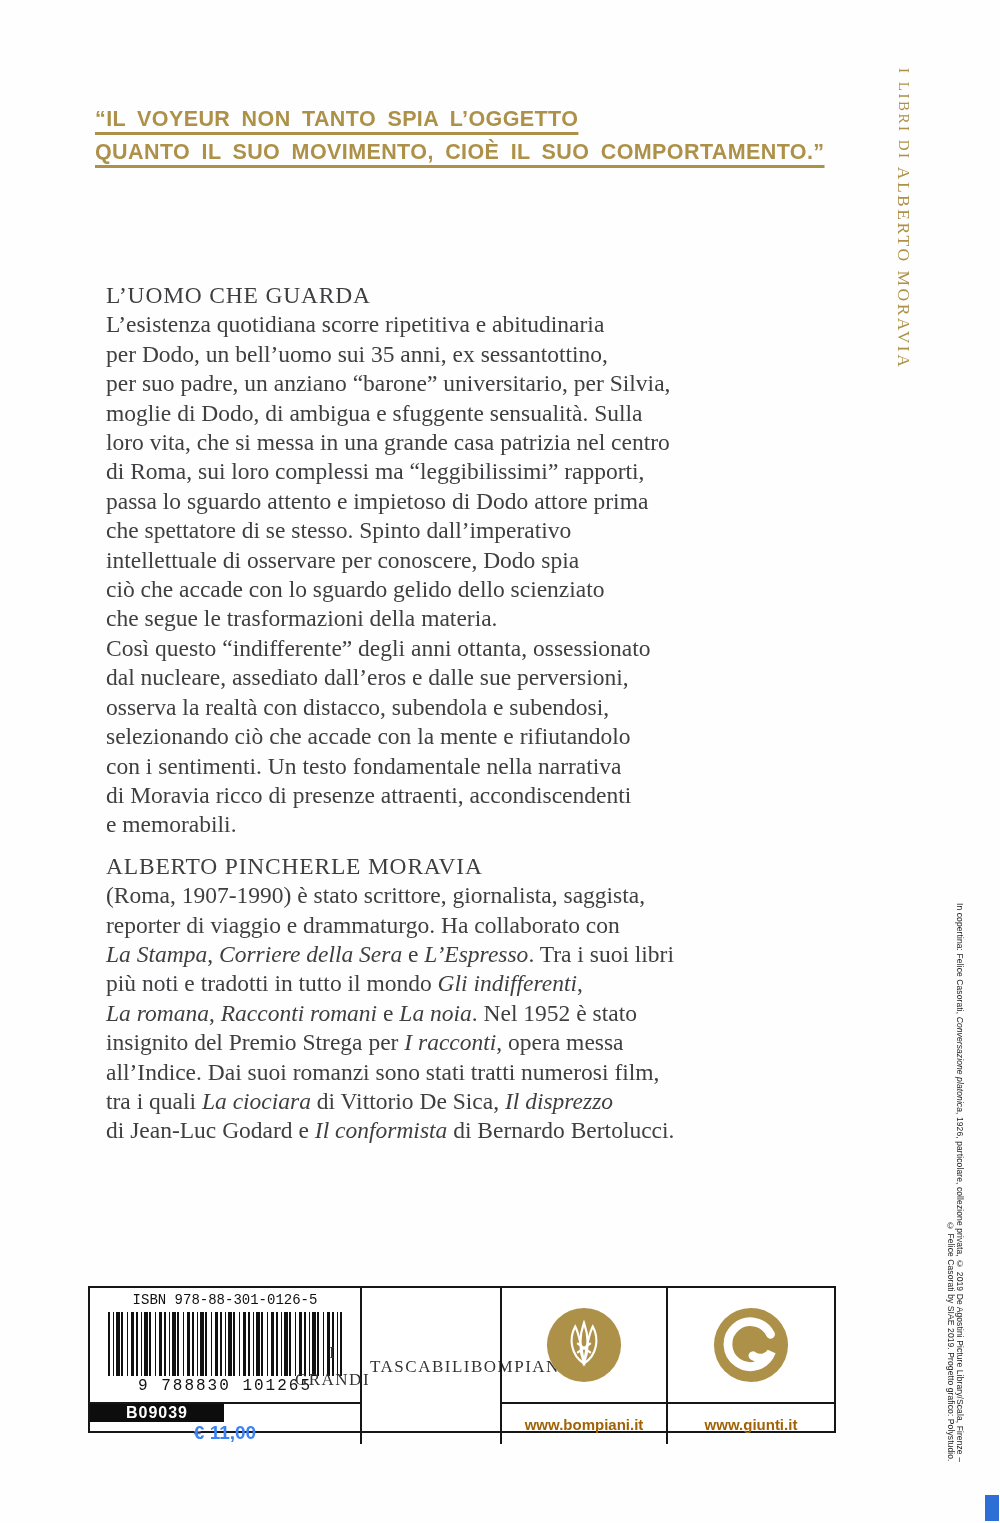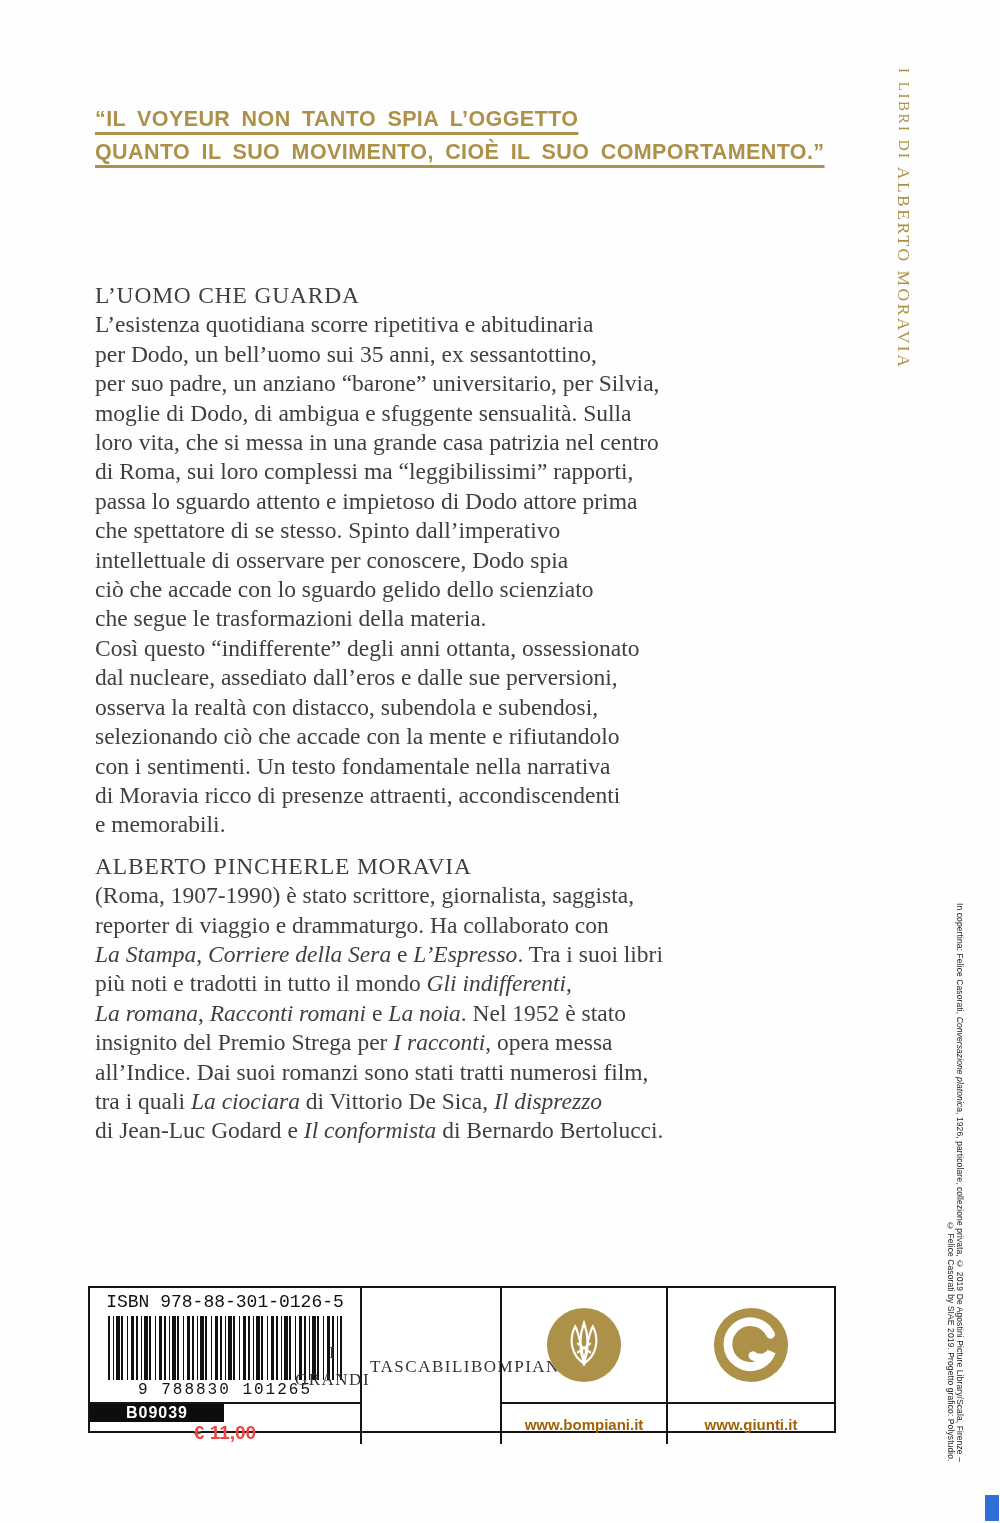--- a/index.html
+++ b/index.html
@@ -34,21 +34,21 @@
     position: absolute; top: 68px; right: 86px;
     writing-mode: vertical-rl;
     color: var(--gold);
     font-size: 17.5px; letter-spacing: 2.5px;
     white-space: nowrap;
   }
   .spine .spine-prefix { font-size: 15px; letter-spacing: 2.5px; }
 
   
   .main-text {
-    position: absolute; left: 95px; top: 281px;
+    position: absolute; left: 106px; top: 281px;
     color: var(--ink);
     font-size: 23.5px; line-height: 29.4px;
     width: 740px;
   }
   .block-title { letter-spacing: 0.8px; }
   .bio-block { margin-top: 12px; }
   em { font-style: italic; }
 
   
   .credits {
@@ -65,21 +65,21 @@
   .footer-box {
     position: absolute; left: 88px; top: 1286px;
     width: 748px; height: 147px;
     border: 2px solid #161616;
     background: #ffffff;
     display: grid;
     grid-template-columns: 270px 140px 166px 1fr;
     grid-template-rows: 114px 1fr;
   }
   .cell-barcode { grid-column: 1; grid-row: 1; text-align: center; padding-top: 4px; }
-  .isbn-label { font-family: "Liberation Mono", monospace; font-size: 18px; color: #111; }
+  .isbn-label { font-family: "Liberation Mono", monospace; font-size: 14px; color: #111; }
   .barcode {
     width: 234px; height: 64px; margin: 4px auto 1px;
     background: repeating-linear-gradient(90deg,
       #111 0 2px,  #fff 2px 5px,
       #111 5px 6px,  #fff 6px 8px,
       #111 8px 12px, #fff 12px 13px,
       #111 13px 15px, #fff 15px 19px,
       #111 19px 20px, #fff 20px 23px,
       #111 23px 26px, #fff 26px 28px);
   }
@@ -87,21 +87,21 @@
 
   .cell-price { grid-column: 1; grid-row: 2; border-top: 2px solid #161616; display: flex; flex-direction: column; }
   .code-badge {
     width: 134px; background: #0d0d0d; color: #fff;
     font-family: "Liberation Sans", sans-serif; font-weight: 700; font-size: 16px;
     letter-spacing: 1px;
     display: flex; align-items: center; justify-content: center;
   }
   .price {
     flex: 1; display: flex; align-items: center; justify-content: center;
-    font-family: "Liberation Sans", sans-serif; font-weight: 700; font-size: 19px; color: #ef4444;
+    font-family: "Liberation Sans", sans-serif; font-weight: 700; font-size: 19px; color: #3b82f6;
   }
 
   .cell-series {
     grid-column: 2; grid-row: 1 / 3; border-left: 2px solid #161616;
     display: flex; flex-direction: row; align-items: center; justify-content: center;
     font-size: 17px; line-height: 27px; letter-spacing: 1.5px; color: #333;
     text-align: center;
   }
 
   .cell-logo { display: flex; align-items: center; justify-content: center; border-left: 2px solid #161616; }

